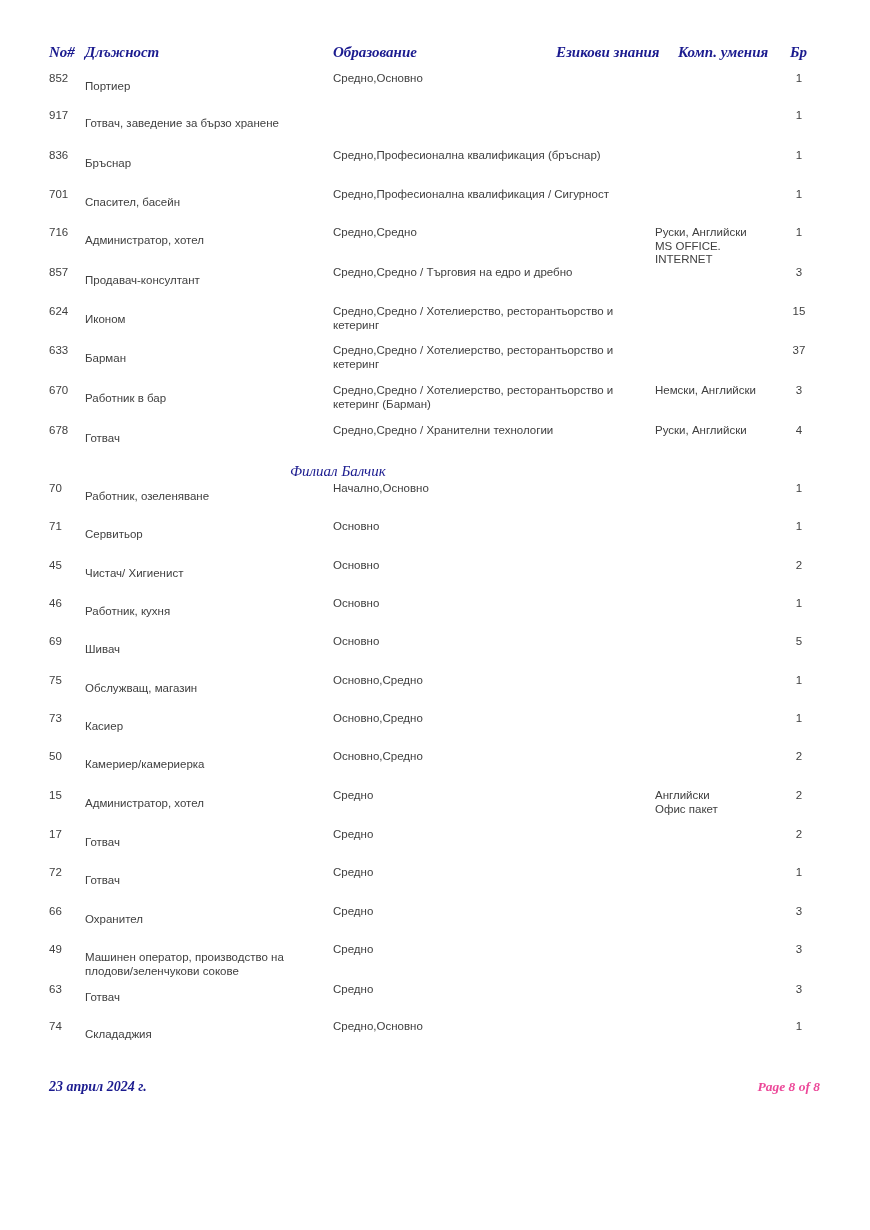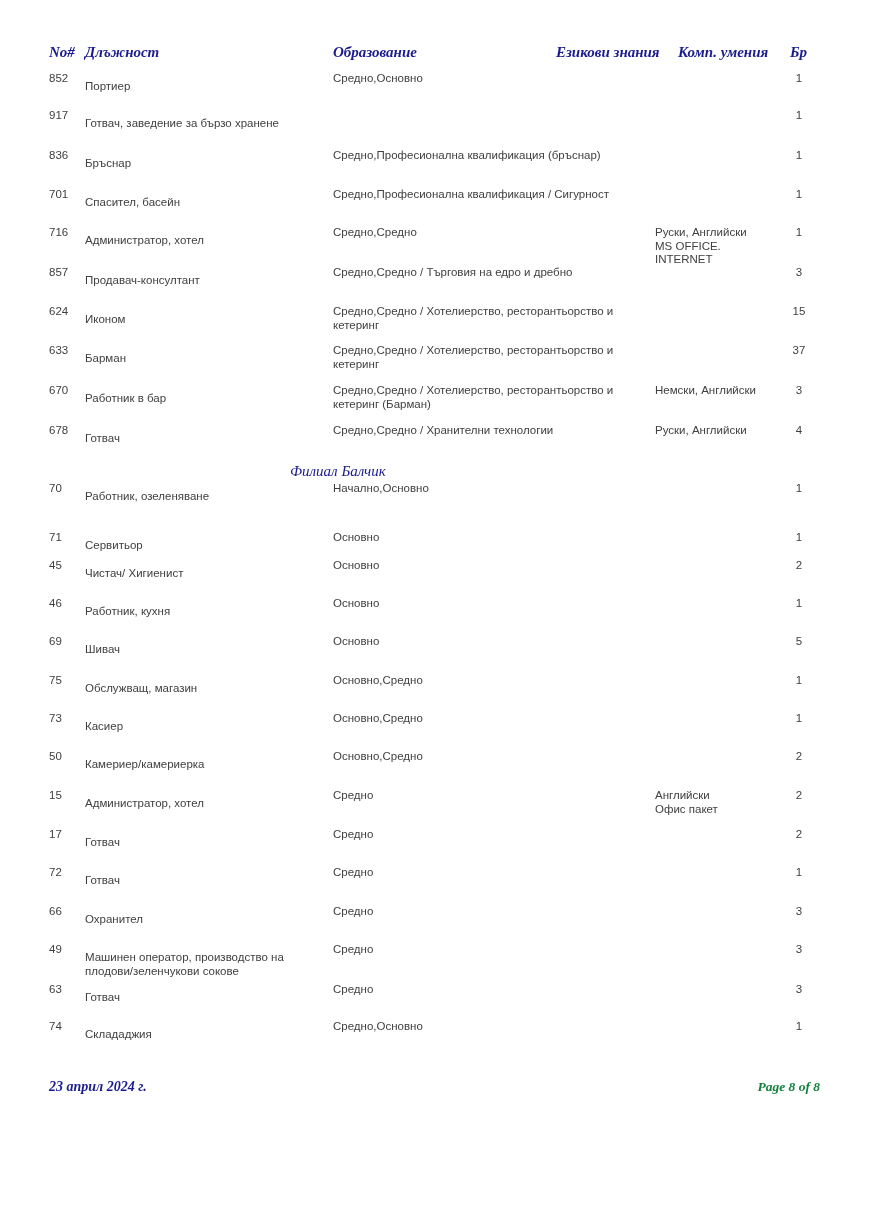--- a/index.html
+++ b/index.html
@@ -28,21 +28,21 @@
     font-size:15px;line-height:19px;color:#1b1b8f;white-space:nowrap;
   }
   .footer-date{
     position:absolute;left:49px;top:1079px;
     font-family:"Liberation Serif",serif;font-weight:bold;font-style:italic;
     font-size:14px;color:#1b1b8f;white-space:nowrap;
   }
   .footer-page{
     position:absolute;left:620px;top:1079px;width:200px;text-align:right;
     font-family:"Liberation Serif",serif;font-weight:bold;font-style:italic;
-    font-size:13.5px;color:#15803d;white-space:nowrap;
+    font-size:13.5px;color:#ec4899;white-space:nowrap;
   }
 </style>
 </head>
 <body>
 
 <div class="page">
 
   <div class="hdr-cell" style="left:49px;">No#</div>
   <div class="hdr-cell" style="left:85px;">Длъжност</div>
   <div class="hdr-cell" style="left:333px;">Образование</div>
@@ -127,21 +127,21 @@
 
   <div class="section-title">Филиал Балчик</div>
 
   <div class="row" style="top:482px">
     <span class="cell c-no">70</span>
     <span class="cell c-pos">Работник, озеленяване</span>
     <span class="cell c-edu">Начално,Основно</span>
     <span class="cell c-skill"></span>
     <span class="cell c-cnt">1</span>
   </div>
-  <div class="row" style="top:531px">
+  <div class="row" style="top:520px">
     <span class="cell c-no">71</span>
     <span class="cell c-pos">Сервитьор</span>
     <span class="cell c-edu">Основно</span>
     <span class="cell c-skill"></span>
     <span class="cell c-cnt">1</span>
   </div>
   <div class="row" style="top:559px">
     <span class="cell c-no">45</span>
     <span class="cell c-pos">Чистач/ Хигиенист</span>
     <span class="cell c-edu">Основно</span>

